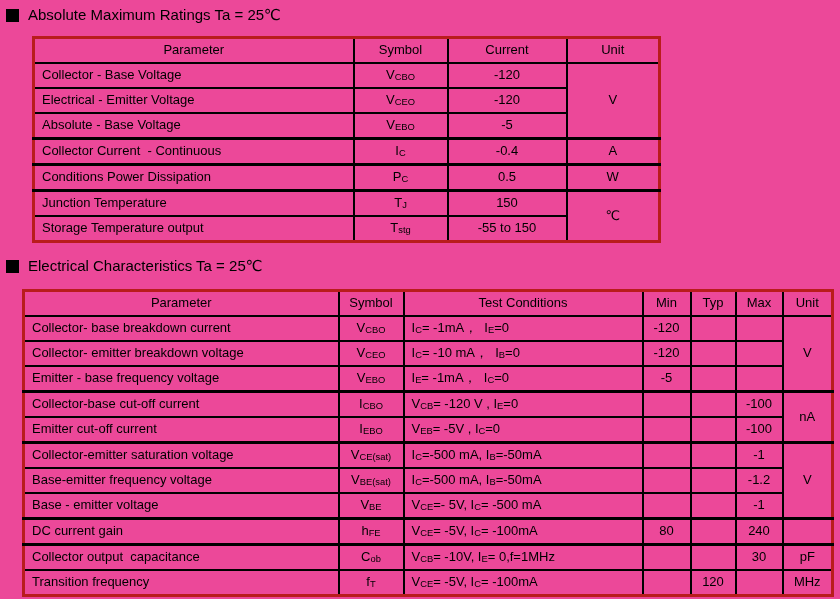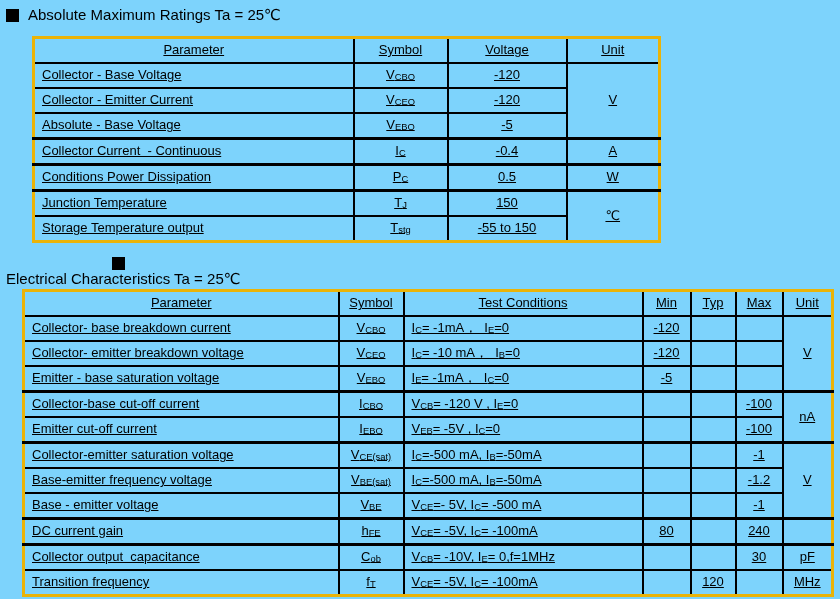--- a/index.html
+++ b/index.html
@@ -1,25 +1,25 @@
 <!DOCTYPE html>
 <html><head>
 <meta charset="utf-8">
 <style>
   html,body{margin:0;padding:0;background:#ffffff;}
-  #page{position:relative;width:840px;height:599px;background:#7dd3fc;
+  #page{position:relative;width:840px;height:599px;background:#ec4899;
         font-family:"Liberation Sans","DejaVu Sans",sans-serif;color:#000;}
   .section-title{position:absolute;left:6px;display:flex;align-items:center;
         font-size:15px;line-height:18px;white-space:pre;}
   .bullet{width:13px;height:13px;background:#000;display:inline-block;
         margin-right:9px;flex:0 0 auto;}
   #sec1-title{top:6px;}
-  #sec2-title{top:257px;flex-direction:column;}
-  table{border-collapse:collapse;table-layout:fixed;border:3px solid #eab308;
-        position:absolute;text-decoration:underline;}
+  #sec2-title{top:257px;}
+  table{border-collapse:collapse;table-layout:fixed;border:3px solid #b91c1c;
+        position:absolute;}
   #table1{left:32px;top:36px;width:626px;}
   #table2{left:22px;top:289px;width:809px;}
   th,td{border:2px solid #000;font-size:13px;font-weight:400;height:23px;
         padding:0 4px;overflow:hidden;white-space:pre-wrap;vertical-align:middle;
         text-align:center;line-height:1.1;}
   td.left{text-align:left;padding:0 8px 0 7px;margin-top:8px;}
   tr.grp th, tr.grp td{border-top-width:3px;}
   sub{font-size:0.72em;vertical-align:-0.06em;line-height:0;}
 </style>
 </head>
@@ -36,33 +36,33 @@
     <colgroup>
         <col style="width:320px">
         <col style="width:94px">
         <col style="width:119px">
         <col style="width:93px">
       </colgroup>
     <thead>
       <tr>
         <th>Parameter</th>
         <th>Symbol</th>
-        <th>Voltage</th>
+        <th>Current</th>
         <th>Unit</th>
       </tr>
     </thead>
     <tbody>
       <tr>
         <td class="left">Collector - Base Voltage</td>
         <td>V<sub>CBO</sub></td>
         <td>-120</td>
         <td rowspan="3">V</td>
       </tr>
       <tr>
-        <td class="left">Collector - Emitter Current</td>
+        <td class="left">Electrical - Emitter Voltage</td>
         <td>V<sub>CEO</sub></td>
         <td>-120</td>
       </tr>
       <tr>
         <td class="left">Absolute - Base Voltage</td>
         <td>V<sub>EBO</sub></td>
         <td>-5</td>
       </tr>
       <tr class="grp">
         <td class="left">Collector Current  - Continuous</td>
@@ -128,21 +128,21 @@
       </tr>
       <tr>
         <td class="left">Collector- emitter breakdown voltage</td>
         <td>V<sub>CEO</sub></td>
         <td class="left">I<sub>C</sub>= -10 mA，  I<sub>B</sub>=0</td>
         <td>-120</td>
         <td></td>
         <td></td>
       </tr>
       <tr>
-        <td class="left">Emitter - base saturation voltage</td>
+        <td class="left">Emitter - base frequency voltage</td>
         <td>V<sub>EBO</sub></td>
         <td class="left">I<sub>E</sub>= -1mA，  I<sub>C</sub>=0</td>
         <td>-5</td>
         <td></td>
         <td></td>
       </tr>
       <tr class="grp">
         <td class="left">Collector-base cut-off current</td>
         <td>I<sub>CBO</sub></td>
         <td class="left">V<sub>CB</sub>= -120 V , I<sub>E</sub>=0</td>

